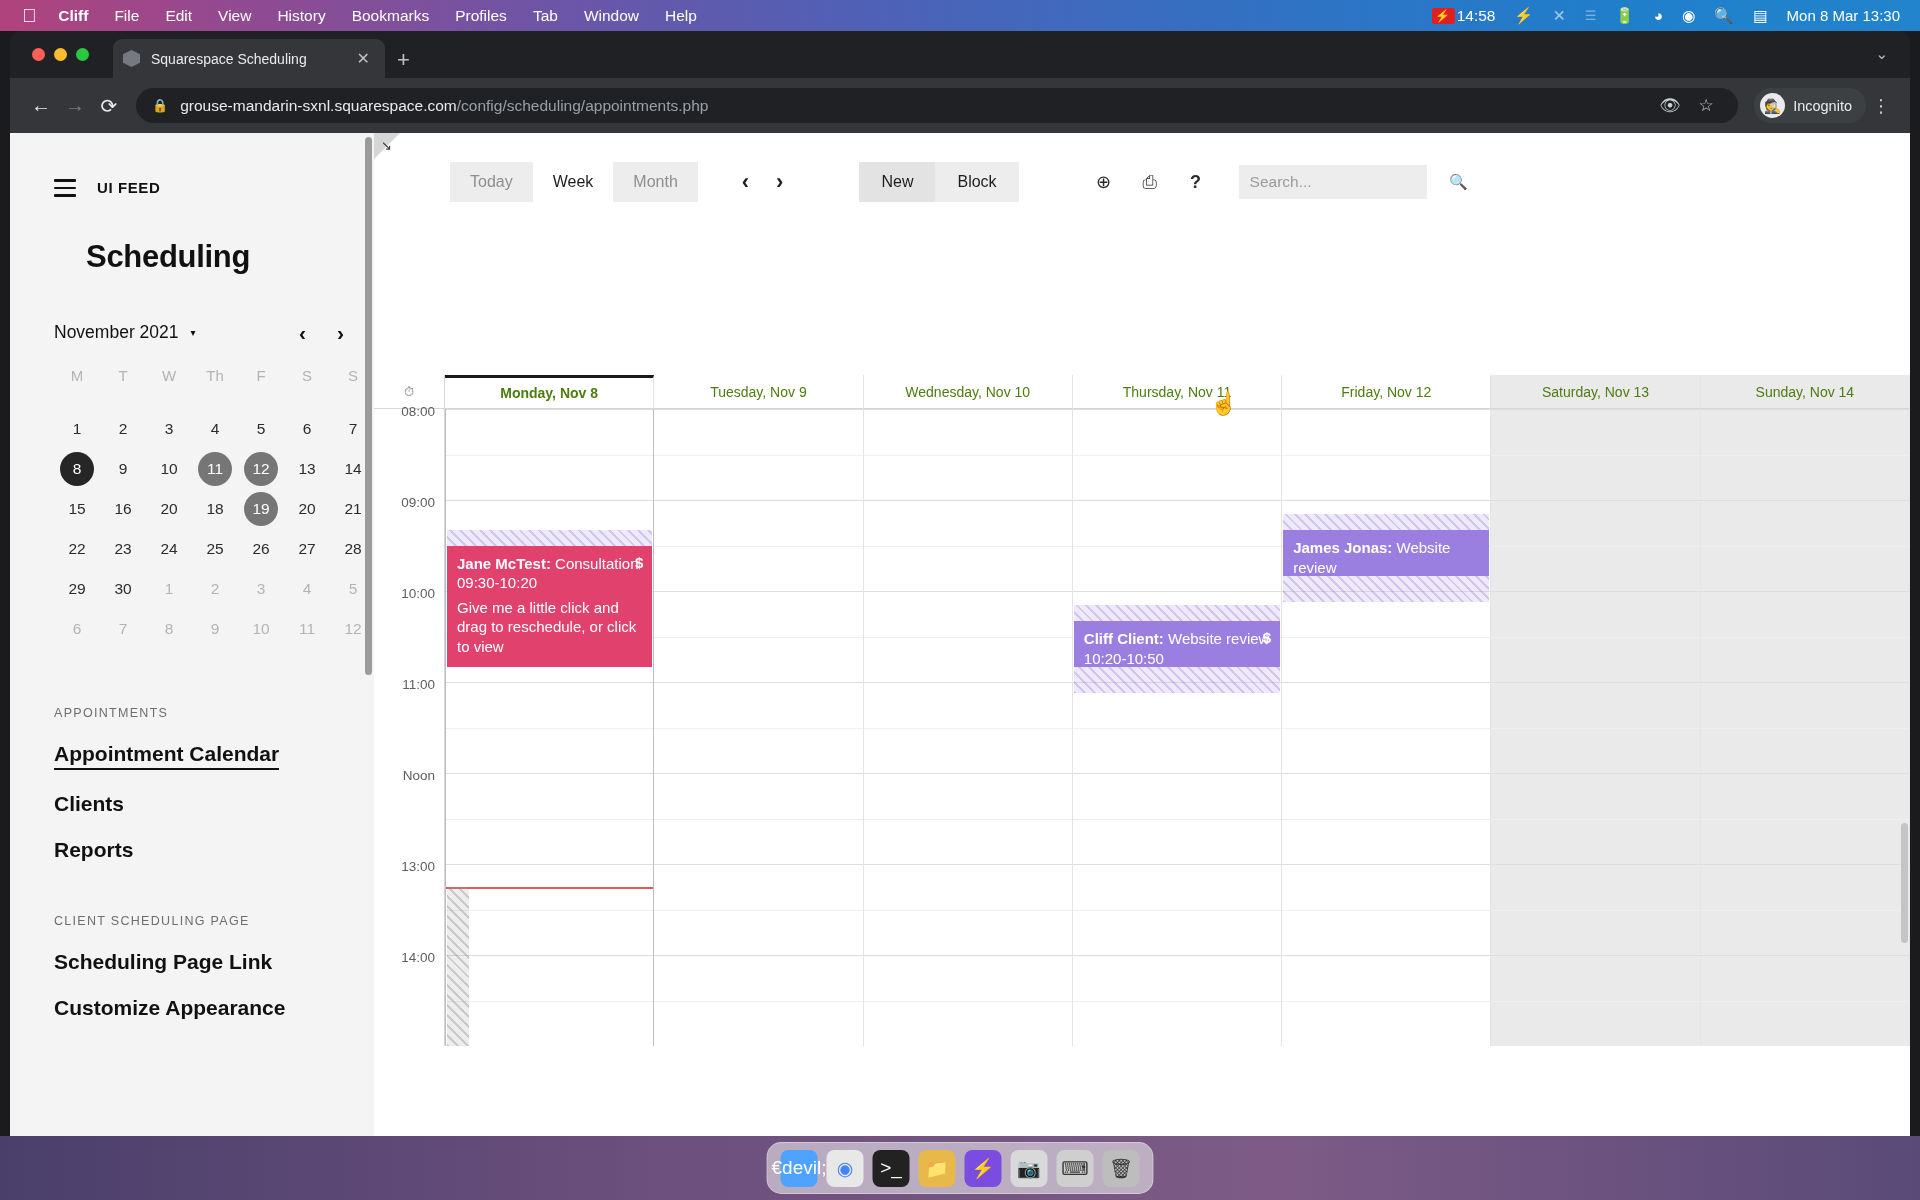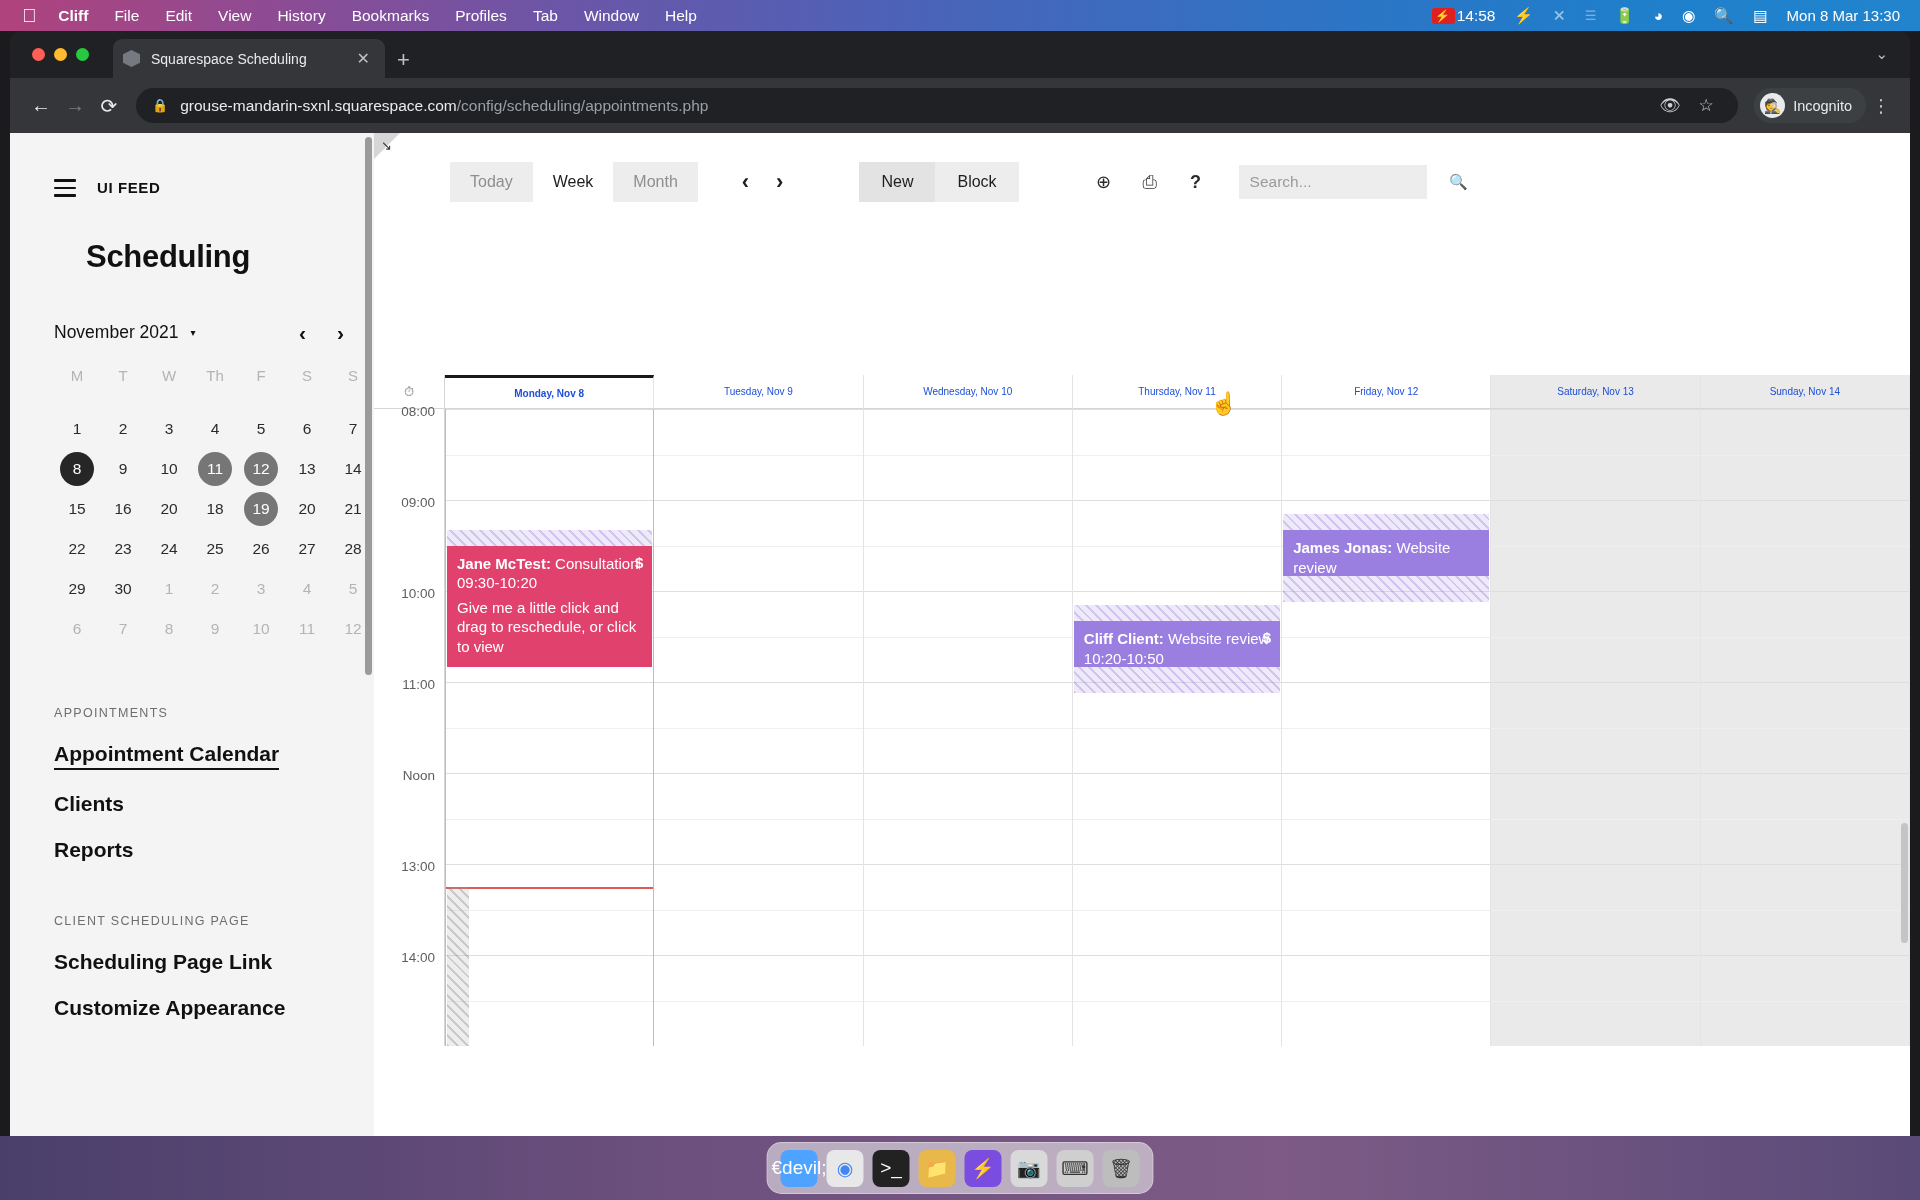--- a/index.html
+++ b/index.html
@@ -152,21 +152,21 @@
   .search-mag { color: #8e8e8e; font-size: 15px; }
 
   .cursor-hand { position: absolute; left: 836px; top: 258px; font-size: 22px; color: #2a2a2a; z-index: 20; }
 
   
   .grid-wrap { position: absolute; left: 0; top: 242px; right: 0; bottom: 0; overflow: hidden; }
   .grid { display: grid; grid-template-columns: 71px repeat(7, 1fr); width: 1536px; }
   .colhead {
     height: 34px; border-bottom: 1px solid #d6d6d6; border-right: 1px solid #e4e4e4;
     display: flex; align-items: center; justify-content: center;
-    font-size: 10px; color: #1d4ed8; background: #fff;
+    font-size: 14px; color: #4d7c0f; background: #fff;
   }
   .colhead.clockcell { border-right: 1px solid #d6d6d6; font-size: 13px; color: #6b6b6b; }
   .colhead.today { border-top: 3px solid #1a1a1a; font-weight: bold; }
   .colhead.weekend { background: #eaeaea; }
 
   .gridbody { display: grid; grid-template-columns: 71px repeat(7, 1fr); width: 1536px; position: relative; }
   .timecol { position: relative; border-right: 1px solid #d6d6d6; }
   .hourlabel {
     position: absolute; right: 9px; font-size: 13.5px; color: #5e5e5e;
     transform: translateY(-7px);

